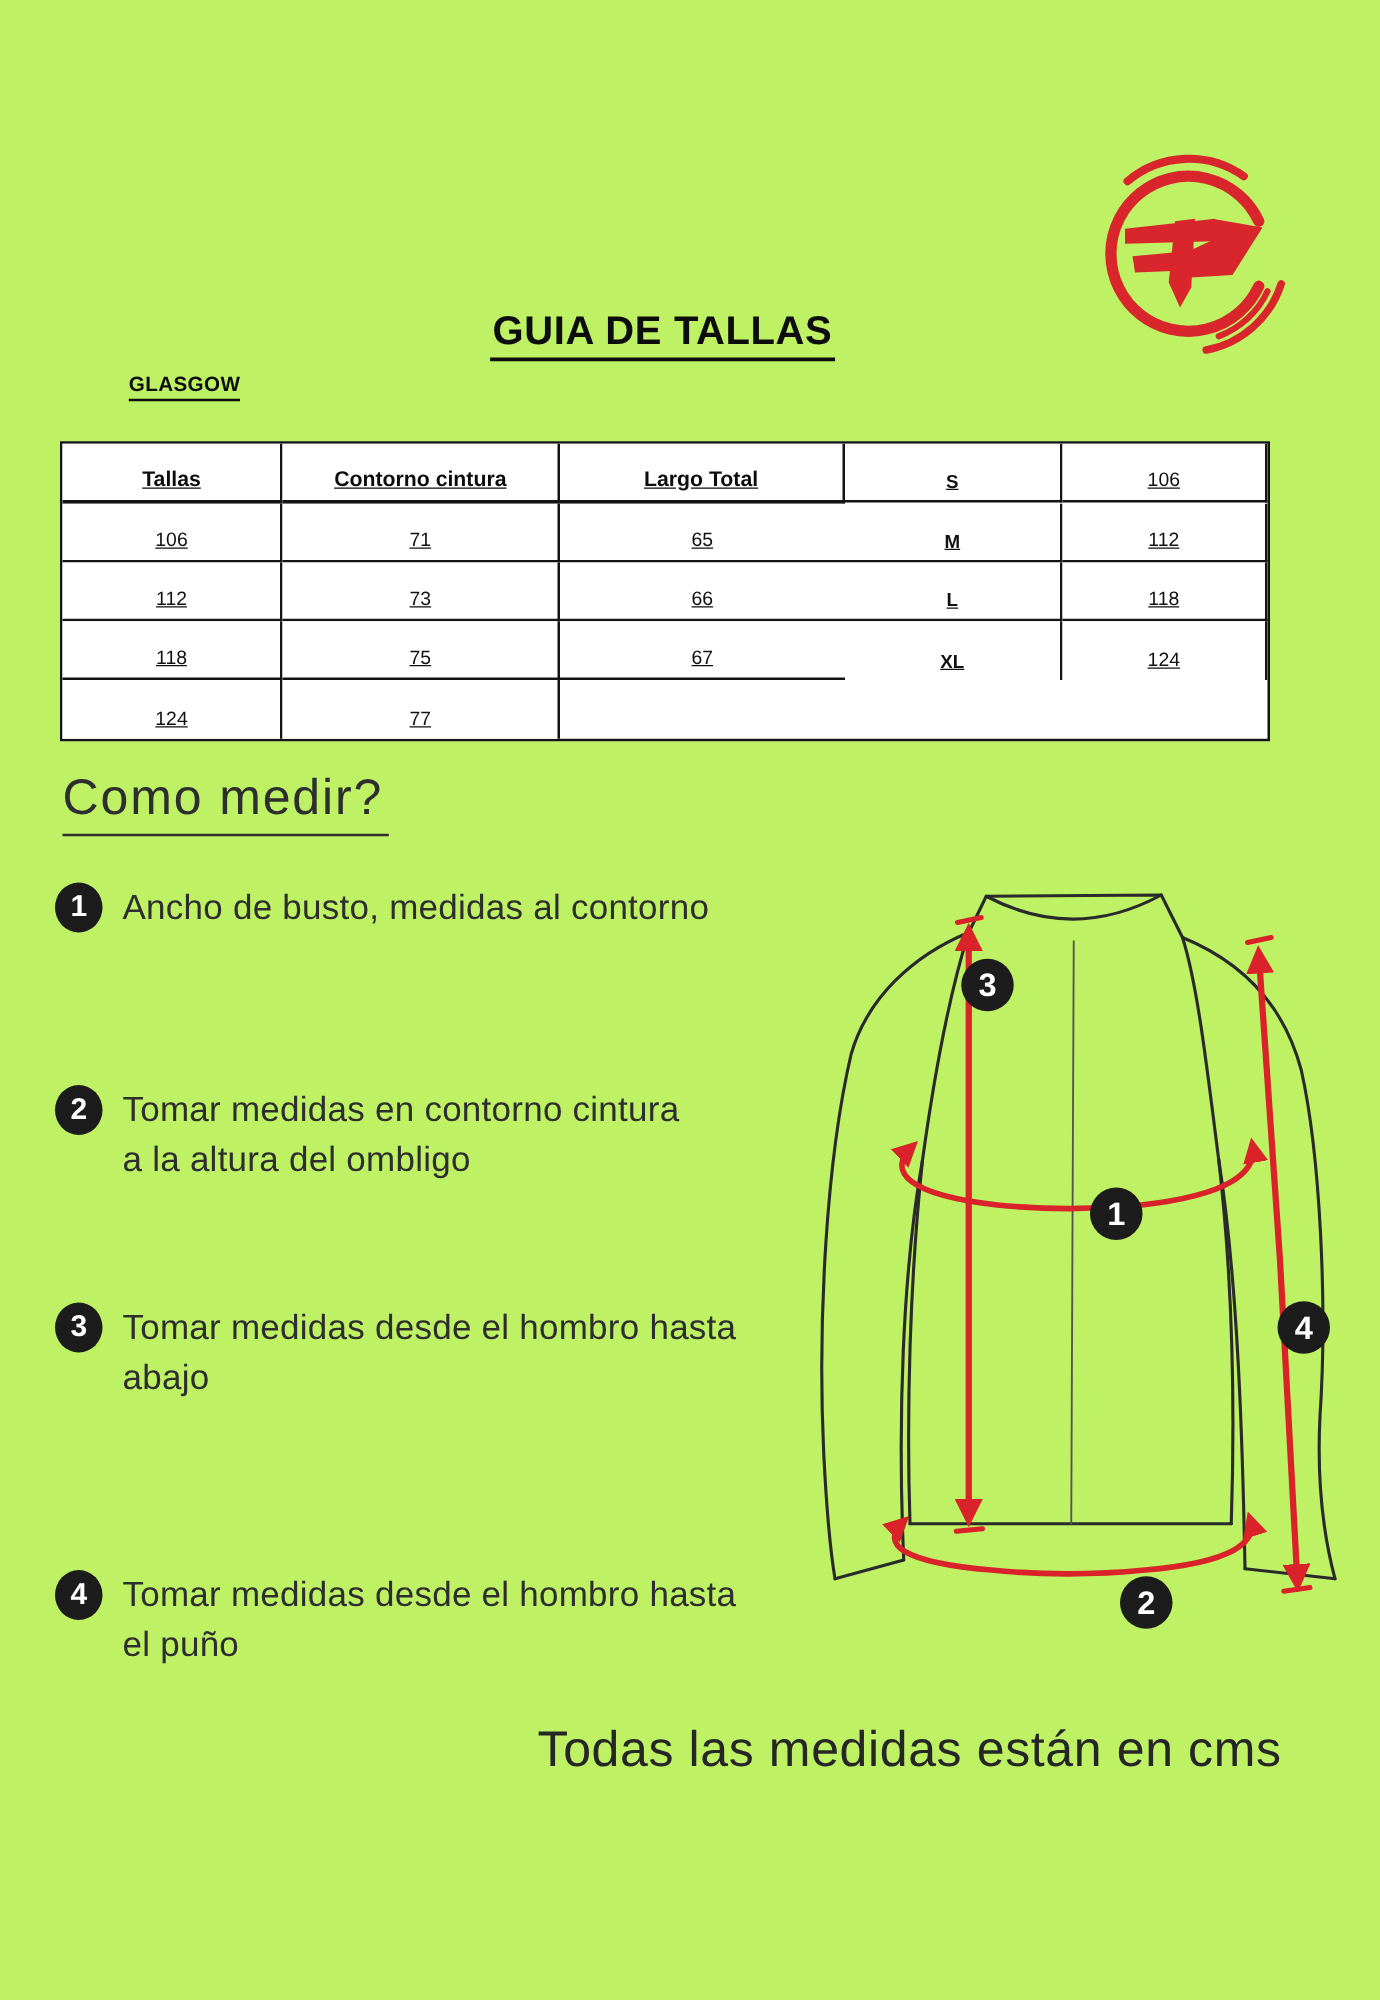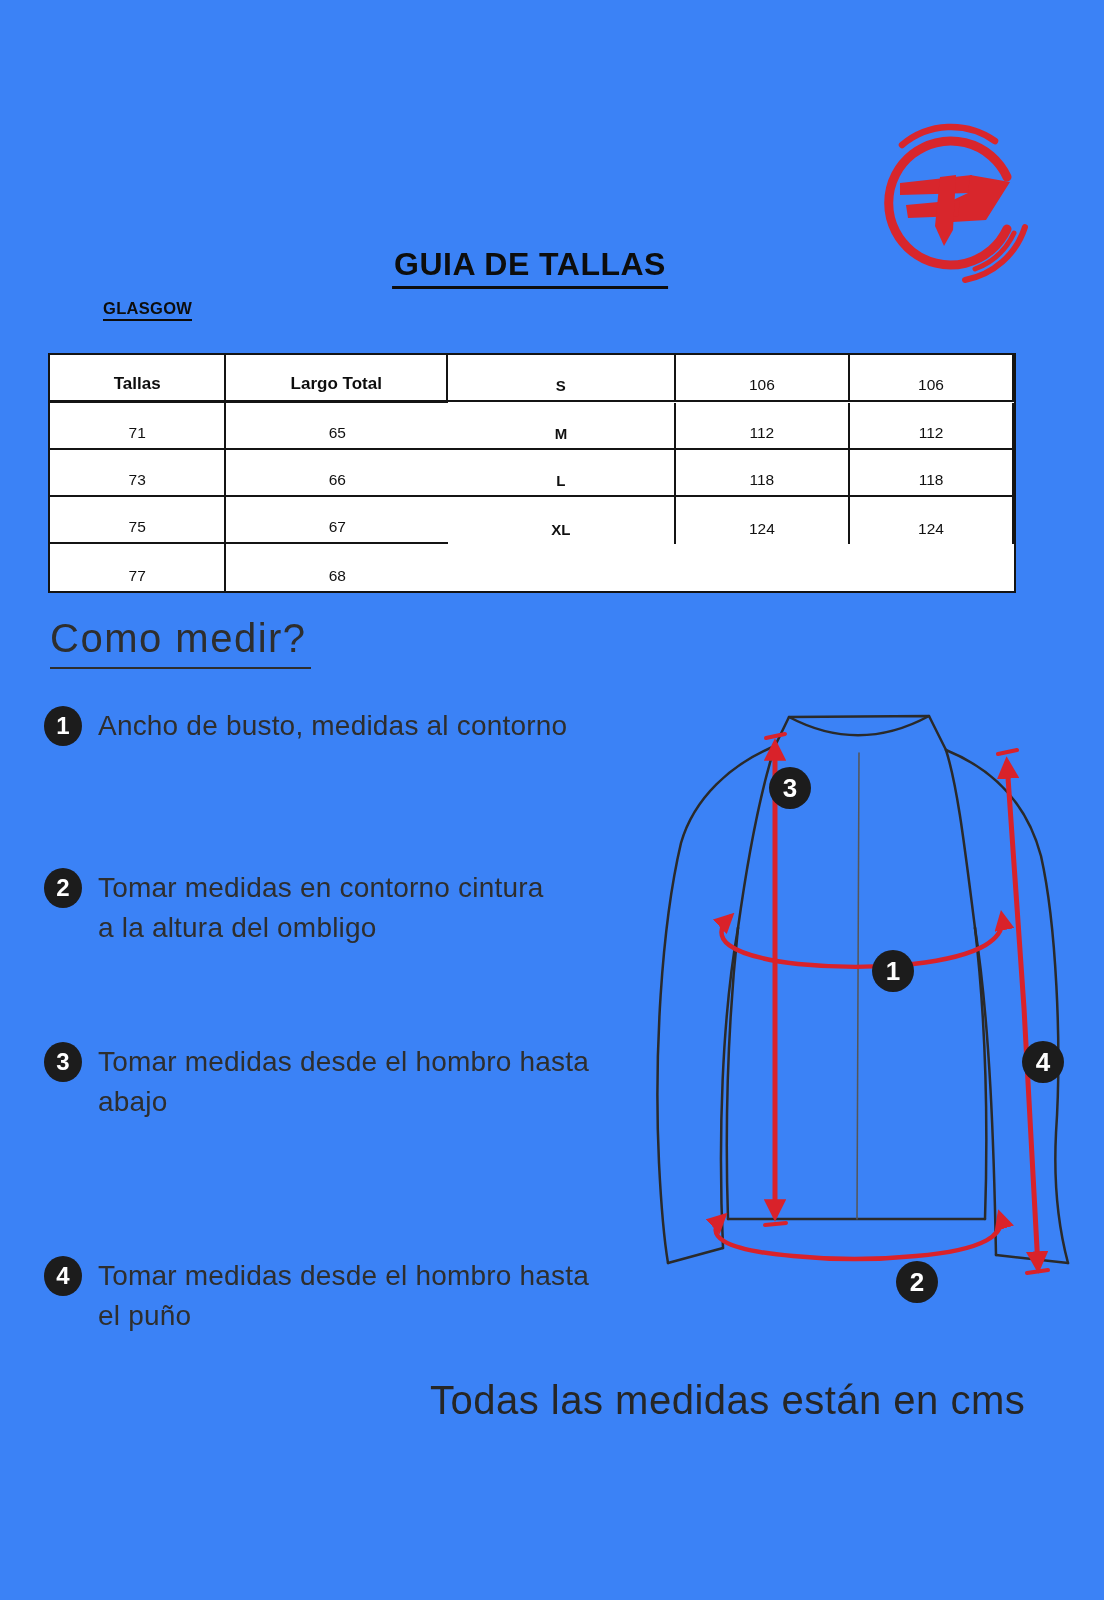--- a/index.html
+++ b/index.html
@@ -1,17 +1,17 @@
 <!DOCTYPE html>
 <html><head>
 <meta charset="utf-8">
 <style>
   html,body{margin:0;padding:0;background:#ffffff;}
   #page{
-    position:relative;width:1104px;height:1600px;background:#3b82f6;overflow:hidden;
+    position:relative;width:1104px;height:1600px;background:#bef264;overflow:hidden;
     font-family:"Liberation Sans",sans-serif;color:#1f1f1f;
   }
   
   #title{
     position:absolute;top:246px;left:530px;transform:translateX(-50%);
     font-size:32px;font-weight:bold;letter-spacing:.5px;color:#0d0d0d;
     border-bottom:3px solid #0d0d0d;padding:0 2px 3px 2px;white-space:nowrap;
   }
   #glasgow{
     position:absolute;top:299px;left:55px;
@@ -22,20 +22,21 @@
   
   #size-table{
     position:absolute;left:48px;top:353px;width:968px;
     display:grid;grid-template-columns:18.3% 23.0% 23.6% 18.1% 17.0%;
     border:2px solid #141414;box-sizing:border-box;background:#fff;
   }
   .cell{
     display:flex;align-items:flex-end;justify-content:center;
     border-right:2px solid #141414;box-sizing:border-box;background:#fff;
     padding-bottom:6px;
+    text-decoration:underline;
   }
   .cell.last-col{border-right:none;}
   .hc{height:48px;border-bottom:3px solid #141414;font-weight:bold;font-size:17px;color:#0d0d0d;}
   .dc{height:47px;border-bottom:2px solid #141414;font-size:15.5px;color:#111;}
   .dc.size{font-weight:bold;font-size:15px;}
   .dc.last-row{border-bottom:none;}
   
   #como-medir{
     position:absolute;left:50px;top:616px;
     font-size:40px;letter-spacing:1.5px;color:#2e2e2e;
@@ -80,20 +81,21 @@
       <path d="M58,107 L112,102 L110,118 L60,120 Z"></path>
       <path d="M92,79 L108,77 L105,132 L96,148 L87,128 Z"></path>
     </g>
   </svg>
 
   <div id="title">GUIA DE TALLAS</div>
   <div id="glasgow">GLASGOW</div>
 
   <div id="size-table">
     <div class="cell hc">Tallas</div>
+    <div class="cell hc">Contorno cintura</div>
     <div class="cell hc">Largo Total</div>
 
     <div class="cell dc size">S</div>
     <div class="cell dc">106</div>
     <div class="cell dc">106</div>
     <div class="cell dc">71</div>
     <div class="cell dc last-col">65</div>
 
     <div class="cell dc size">M</div>
     <div class="cell dc">112</div>
@@ -104,21 +106,20 @@
     <div class="cell dc size">L</div>
     <div class="cell dc">118</div>
     <div class="cell dc">118</div>
     <div class="cell dc">75</div>
     <div class="cell dc last-col">67</div>
 
     <div class="cell dc size last-row">XL</div>
     <div class="cell dc last-row">124</div>
     <div class="cell dc last-row">124</div>
     <div class="cell dc last-row">77</div>
-    <div class="cell dc last-col last-row">68</div>
   </div>
 
   <div id="como-medir">Como medir?</div>
 
   <div class="step" id="step-1">
     <div class="step-badge">
       <span>1</span>
     </div>
     <div class="step-text">Ancho de busto, medidas al contorno</div>
   </div>

